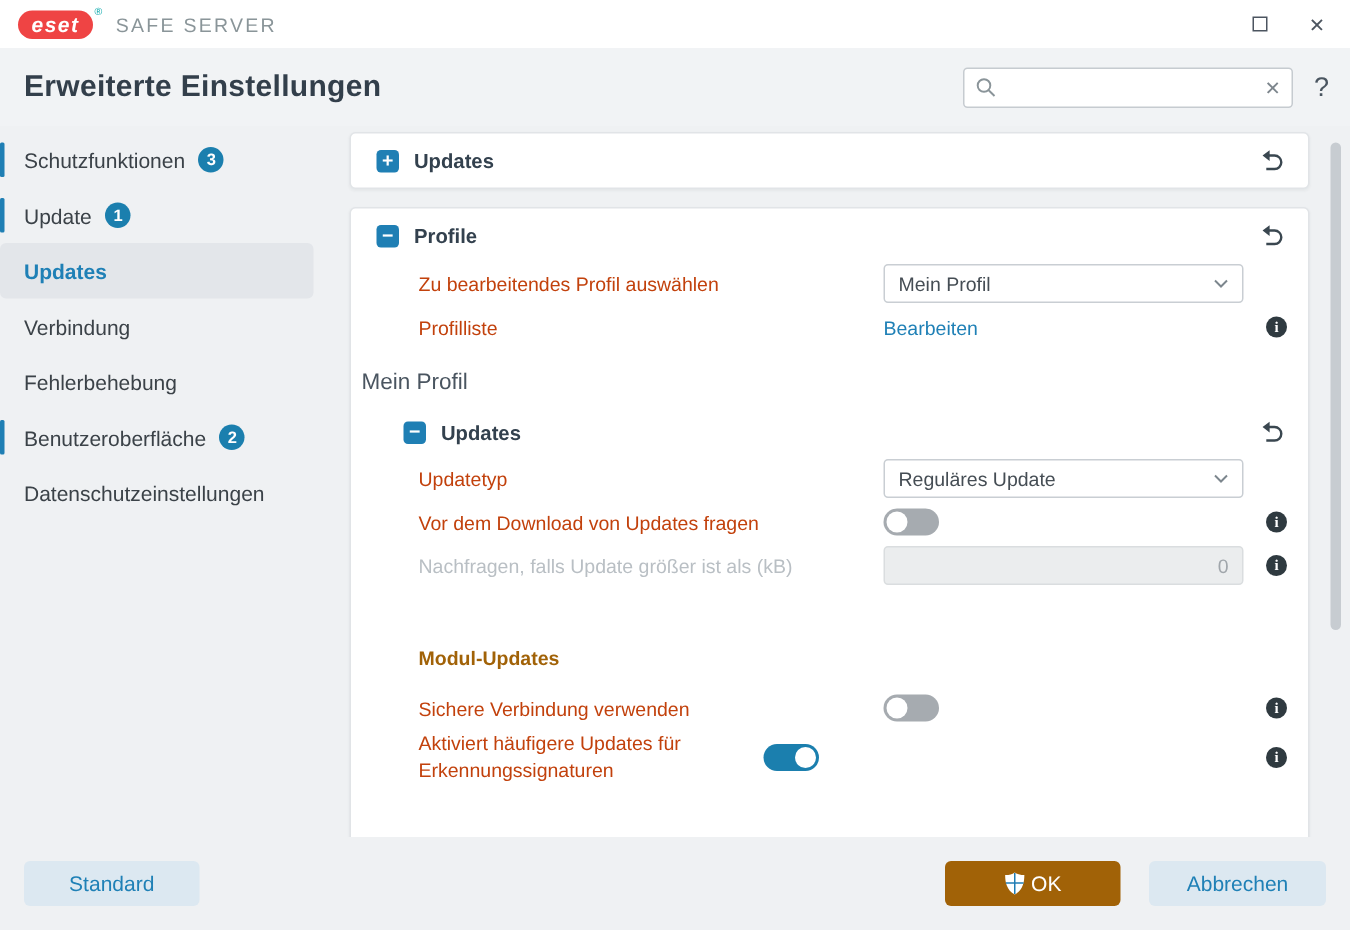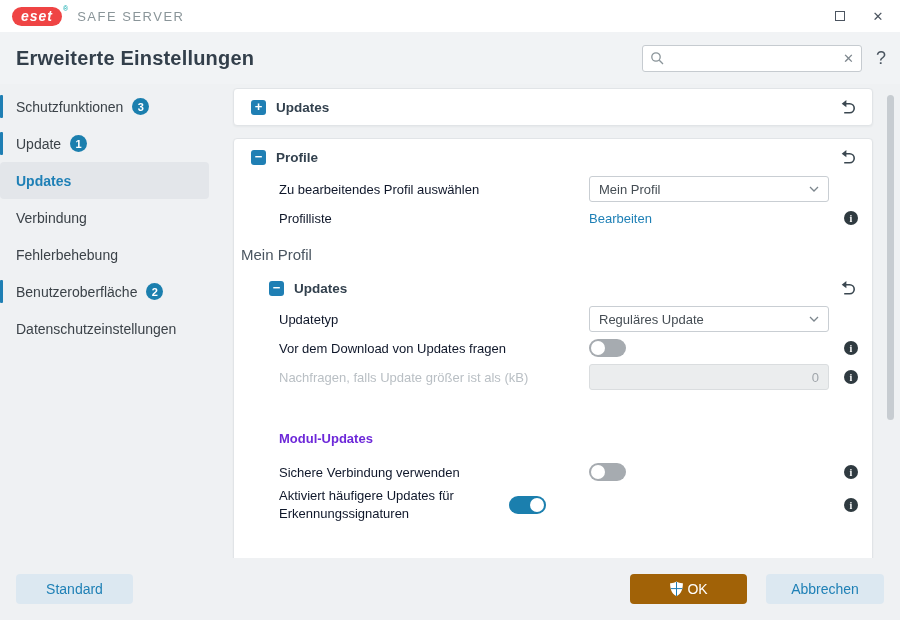--- a/index.html
+++ b/index.html
@@ -44,21 +44,21 @@
   .card + .card { margin-top:12px; }
 
   .section-head { display:flex; align-items:center; height:36px; padding:0 15px 0 17px; }
   .section-head.sub { padding-left:35px; height:34px; }
   .pm-icon { width:15px; height:15px; background:#1f7fb4; border-radius:3px; color:#fff; font-size:13px;
              font-weight:700; line-height:13px; text-align:center; flex:none; }
   .section-title { margin-left:10px; font-size:13.5px; font-weight:700; color:#33414e; }
   .revert-btn { margin-left:auto; display:flex; align-items:center; }
 
   .p-row { display:flex; align-items:center; padding:0 14px 0 45px; min-height:28px; margin-bottom:1px; }
-  .row-label { font-size:13px; color:#0f172a; width:310px; flex:none; padding-right:10px; }
+  .row-label { font-size:13px; color:#c2410c; width:310px; flex:none; padding-right:10px; }
   .row-label.disabled { color:#b9bfc4; }
   .row-label.narrow { max-width:230px; line-height:1.35; }
   .row-control { width:240px; flex:none; display:flex; align-items:center; }
 
   .select { width:240px; height:26px; border:1px solid #c9ced3; border-radius:3px; background:#fff;
             display:flex; align-items:center; padding:0 9px; font-size:13px; color:#454d54; }
   .select .chev { margin-left:auto; display:flex; }
 
   .link { color:#1f80b6; font-size:13px; cursor:default; }
 
@@ -70,21 +70,21 @@
   .toggle.on  .knob { right:2px; }
 
   .num-input { width:240px; height:26px; background:#ebedee; border:1px solid #dadddf; border-radius:3px;
                text-align:right; padding:0 9px; color:#a0a6ab; font-size:13px; font-family:"Liberation Sans", sans-serif; outline:none; }
 
   .info-icon { width:14px; height:14px; border-radius:50%; background:#2f3a40; color:#fff; font-size:10px;
                font-weight:700; display:flex; align-items:center; justify-content:center; margin-left:auto;
                font-family:"Liberation Serif", serif; flex:none; }
 
   .profile-name { font-size:15px; color:#4a5560; padding:13px 0 8px 7px; }
-  .group-head { font-size:13px; font-weight:700; color:#6d28d9; padding-left:45px; margin-top:40px; margin-bottom:12px; }
+  .group-head { font-size:13px; font-weight:700; color:#a16207; padding-left:45px; margin-top:40px; margin-bottom:12px; }
   .card-pad-bottom { height:58px; }
 
   .scrollbar-track { position:absolute; right:5px; top:10px; bottom:10px; width:8px; }
   .scrollbar-thumb { position:absolute; top:1px; right:1px; width:7px; height:325px; background:#c7ccd1; border-radius:4px; }
 
   
   .footer { position:absolute; left:0; right:0; bottom:0; height:62px; background:#eff1f3;
             display:flex; align-items:center; padding:0 16px; }
   .btn { height:30px; border-radius:4px; font-size:14px; display:inline-flex; align-items:center;
          justify-content:center; border:none; font-family:"Liberation Sans", sans-serif; cursor:default; }

